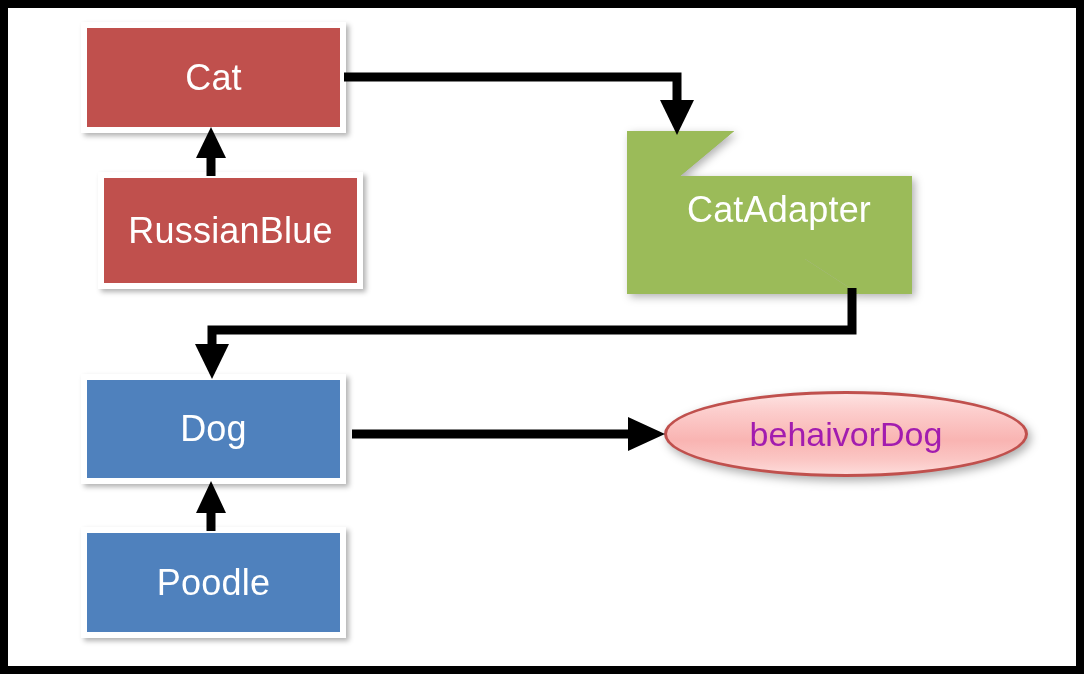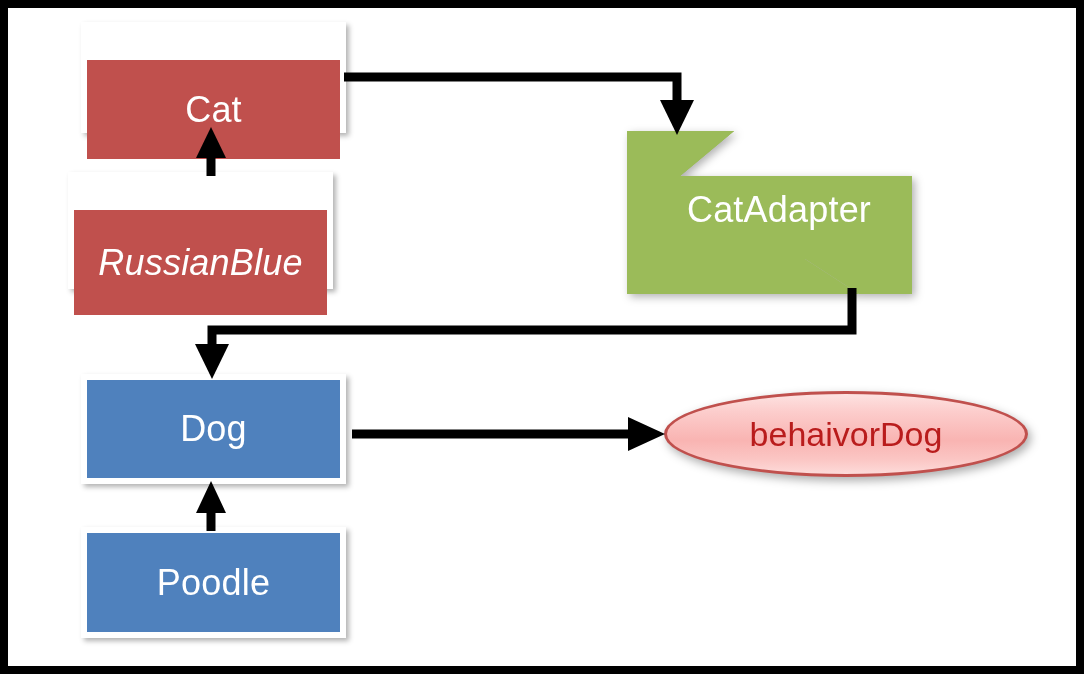--- a/index.html
+++ b/index.html
@@ -54,26 +54,26 @@
   .node-label {
     color: #ffffff;
     font-size: 36px;
     font-weight: 400;
     line-height: 1;
     letter-spacing: 0.2px;
     white-space: nowrap;
     font-family: "Liberation Sans", "DejaVu Sans", sans-serif;
   }
 
-  .fill-red  { background: #c0504d; margin-top: 32px; }
+  .fill-red  { background: #c0504d; }
   .fill-blue { background: #4f81bd; }
 
   
   #node-cat          { left: 81px;  top: 22px;  width: 265px; height: 111px; }
-  #node-russianblue  { left: 68px;  top: 172px; width: 265px; height: 117px; font-style: italic; }
+  #node-russianblue  { left: 98px;  top: 172px; width: 265px; height: 117px; }
   #node-dog          { left: 81px;  top: 374px; width: 265px; height: 110px; }
   #node-poodle       { left: 81px;  top: 527px; width: 265px; height: 111px; }
 
   
   #node-catadapter {
     position: absolute;
     left: 622px;
     top: 126px;
     width: 290px;
     height: 168px;
@@ -131,21 +131,21 @@
     position: absolute;
     left: 0;
     top: 0;
     width: 364px;
     height: 86px;
     display: flex;
     align-items: center;
     justify-content: center;
   }
   .ellipse-label {
-    color: #b91c1c;
+    color: #a21caf;
     font-size: 34px;
     line-height: 1;
     white-space: nowrap;
     font-family: "Liberation Sans", "DejaVu Sans", sans-serif;
   }
 
   
   #connectors {
     position: absolute;
     left: 0;

